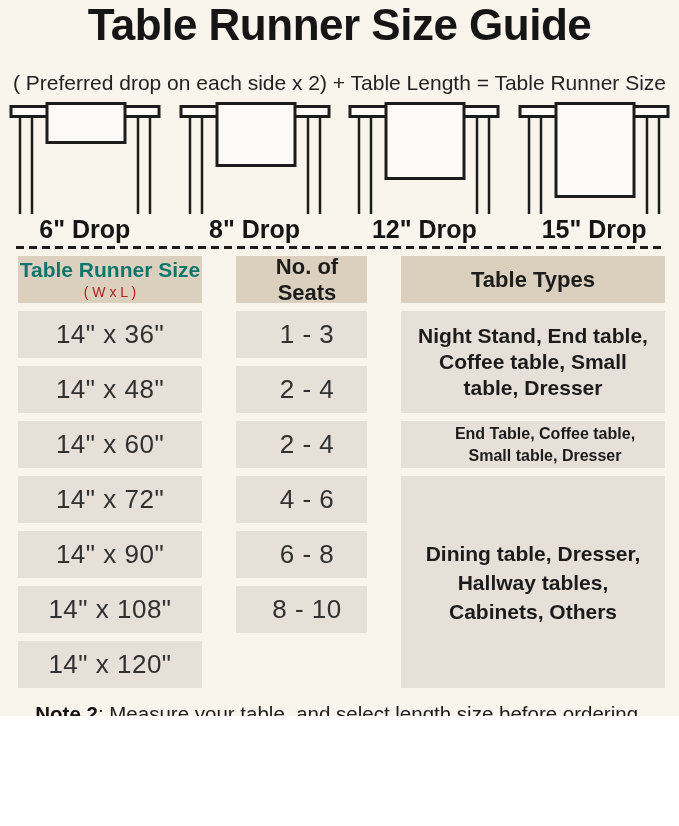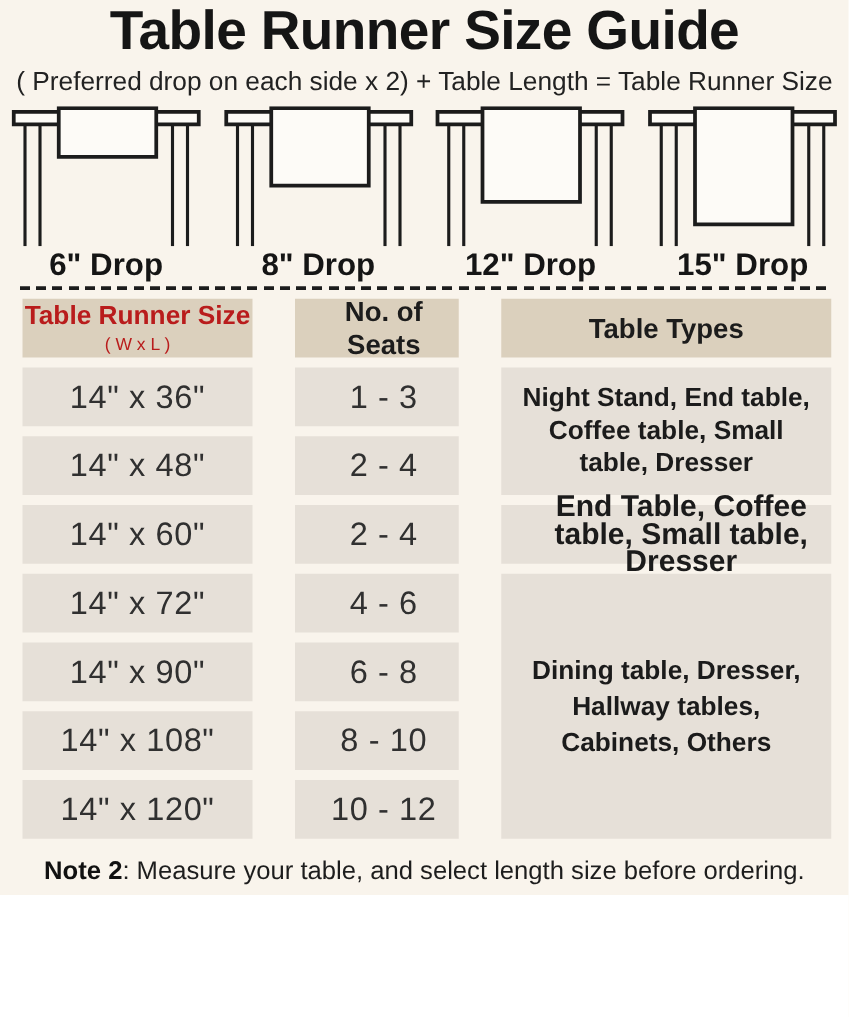--- a/index.html
+++ b/index.html
@@ -17,21 +17,21 @@
   .title {
     padding-top: 1px;
     text-align: center;
     font-size: 44px;
     line-height: 47px;
     font-weight: 700;
     letter-spacing: -0.5px;
     color: #151515;
   }
   .subtitle { text-align: center; font-size: 21px; line-height: 29px; color: #222; }
-  .subtitle.first { margin-top: 3px; }
+  .subtitle.first { margin-top: 20px; }
   
   .figures { display: flex; margin-top: 5px; }
   .figure { width: 169.75px; display: flex; flex-direction: column; align-items: center; }
   .figure svg { display: block; }
   .drop-label {
     font-size: 25px; line-height: 31px; font-weight: 700; color: #151515; text-align: center;
   }
   .divider {
     margin: 1px 14px 0 16px;
     height: 3px;
@@ -46,26 +46,26 @@
     grid-auto-rows: 47px;
     gap: 8px 34px;
   }
   .cell {
     display: flex; flex-direction: column;
     align-items: center; justify-content: center;
     text-align: center;
     background: #e6e0d8;
   }
   .hdr { background: #dbd0bd; }
-  .hdr-line1 { font-size: 21px; line-height: 24px; font-weight: 700; color: #b91c1c; }
+  .hdr-line1 { font-size: 21px; line-height: 24px; font-weight: 700; color: #0f766e; }
   .hdr-line2 { font-size: 14px; line-height: 20px; font-weight: 400; color: #b91c1c; }
   .hdr-big { font-size: 22px; font-weight: 700; color: #1c1c1c; }
   .val { font-size: 26px; font-weight: 400; color: #303030; letter-spacing: 0.5px; }
   .types { font-size: 21px; font-weight: 700; line-height: 26px; color: #1b1b1b; padding: 0 10px; }
-  .types.tight { line-height: 22px; font-size: 24px; margin-left: 24px; }
+  .types.tight { line-height: 22px; font-size: 16px; margin-left: 24px; }
   .types.tall { line-height: 29px; }
   .c1 { grid-column: 1; } .c2 { grid-column: 2; padding-left: 11px; } .c3 { grid-column: 3; }
   .r1 { grid-row: 1; } .r2 { grid-row: 2; } .r3 { grid-row: 3; } .r4 { grid-row: 4; }
   .r5 { grid-row: 5; } .r6 { grid-row: 6; } .r7 { grid-row: 7; } .r8 { grid-row: 8; }
   .span2 { grid-row: 2 / span 2; }
   .span4 { grid-row: 5 / span 4; }
   
   .notes { margin-top: 13px; }
   .note { text-align: center; font-size: 20.5px; line-height: 26.5px; color: #1d1d1d; padding: 0 4px; }
   .note strong { font-weight: 700; color: #111; }
@@ -178,23 +178,20 @@
       </div>
     <div class="cell c2 r5">
         <span class="val">4 - 6</span>
       </div>
     <div class="cell c2 r6">
         <span class="val">6 - 8</span>
       </div>
     <div class="cell c2 r7">
         <span class="val">8 - 10</span>
       </div>
-    <div class="cell c2 r8">
-        <span class="val">10 - 12</span>
-      </div>
 
     <div class="cell c3 span2">
       <div class="types">Night Stand, End table, Coffee table, Small table, Dresser</div>
     </div>
     <div class="cell c3 r4">
       <div class="types tight">End Table, Coffee table, Small table, Dresser</div>
     </div>
     <div class="cell c3 span4">
       <div class="types tall">Dining table, Dresser, Hallway tables, Cabinets, Others</div>
     </div>

